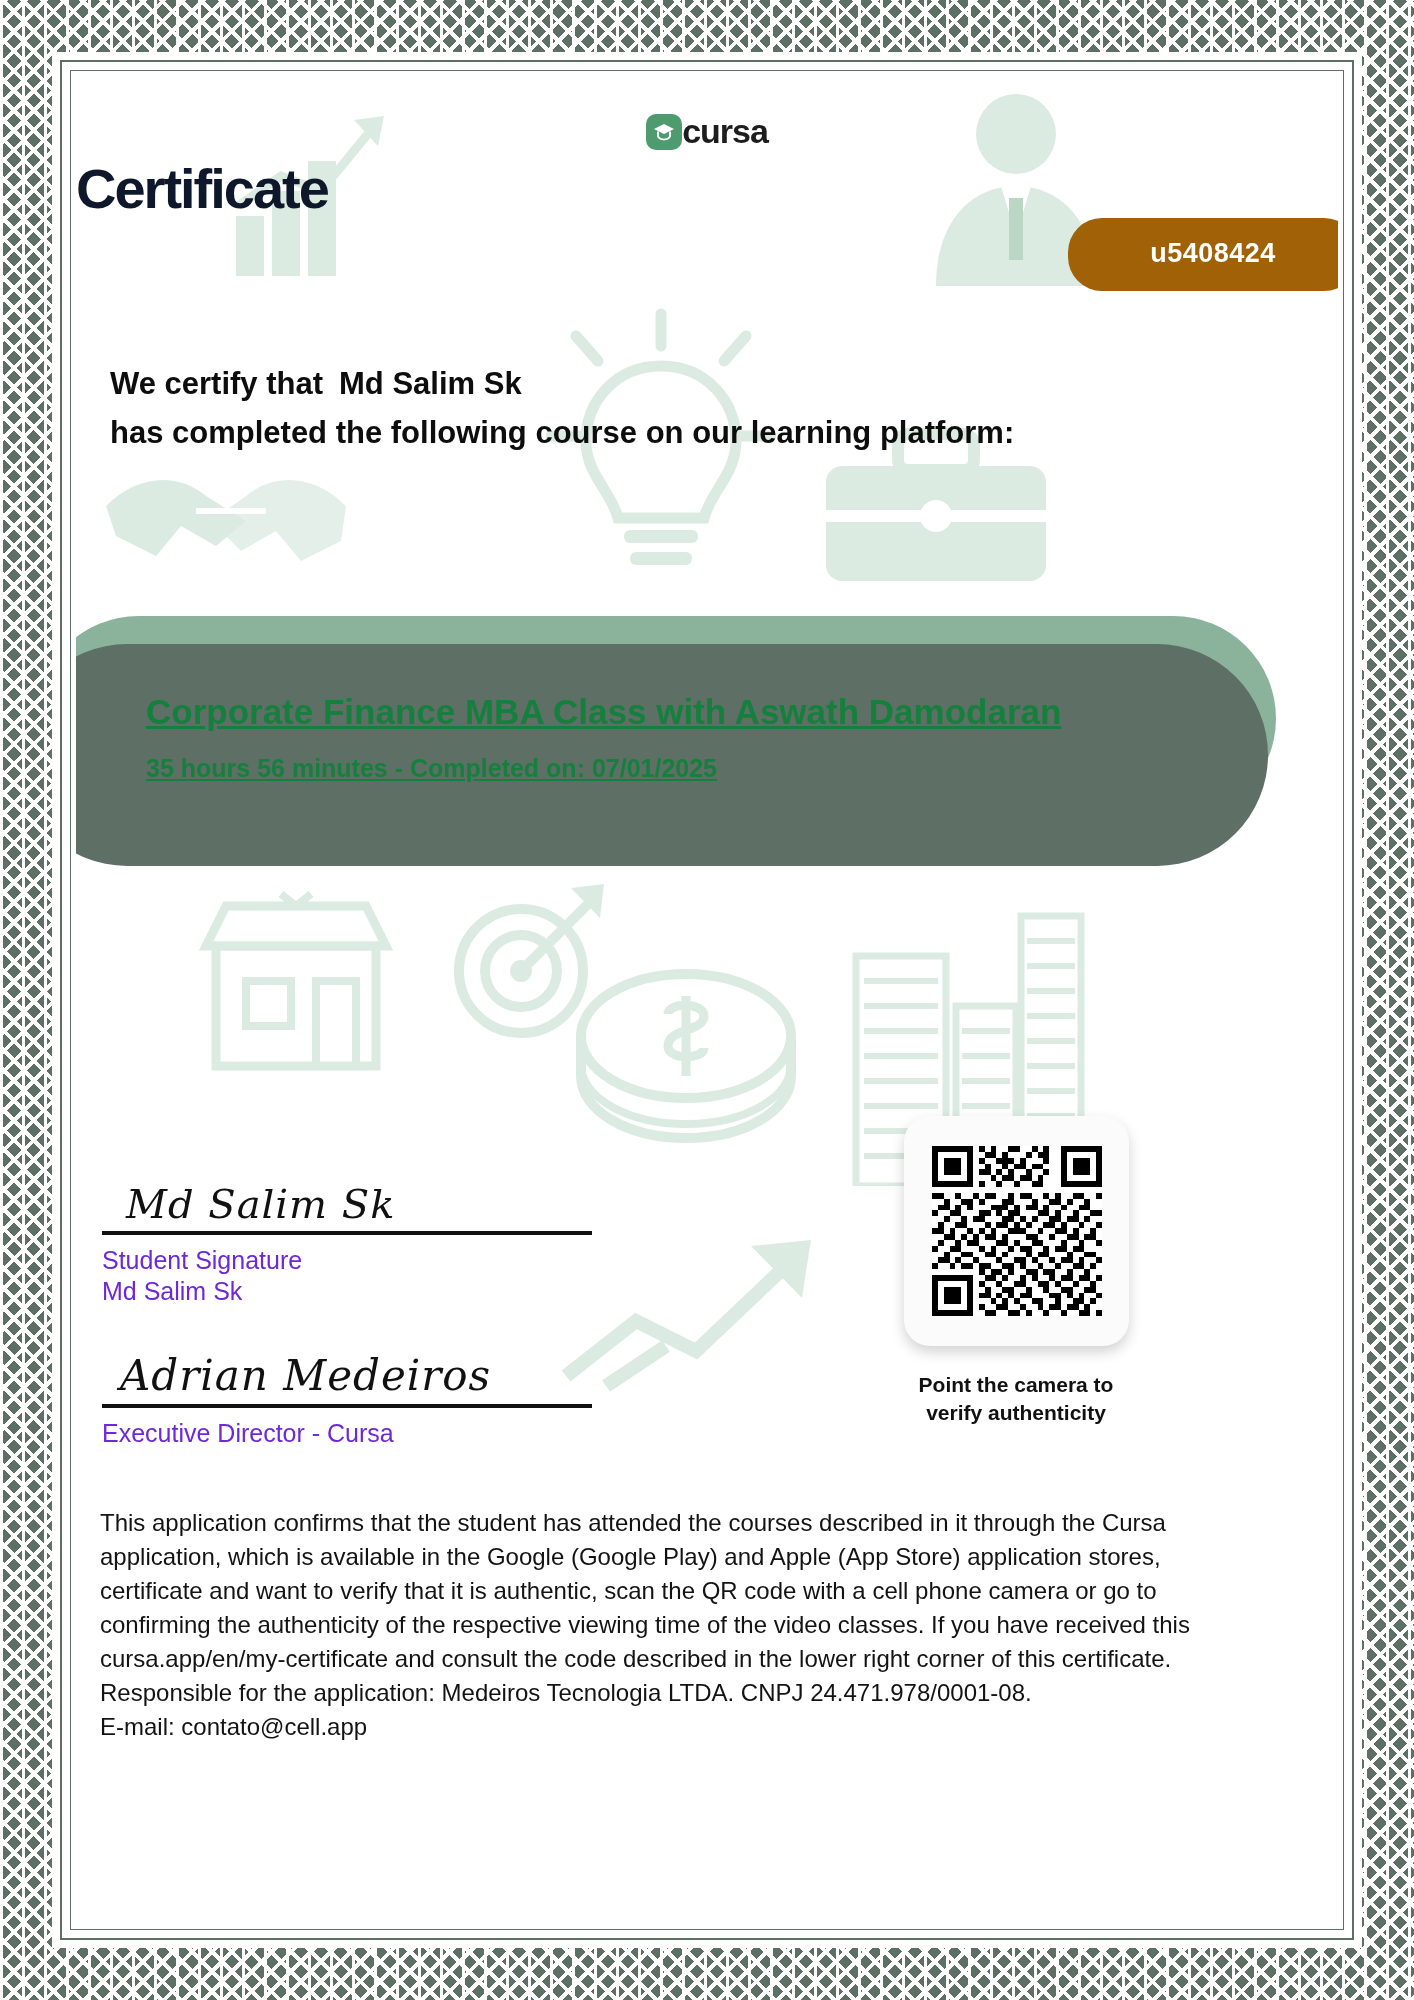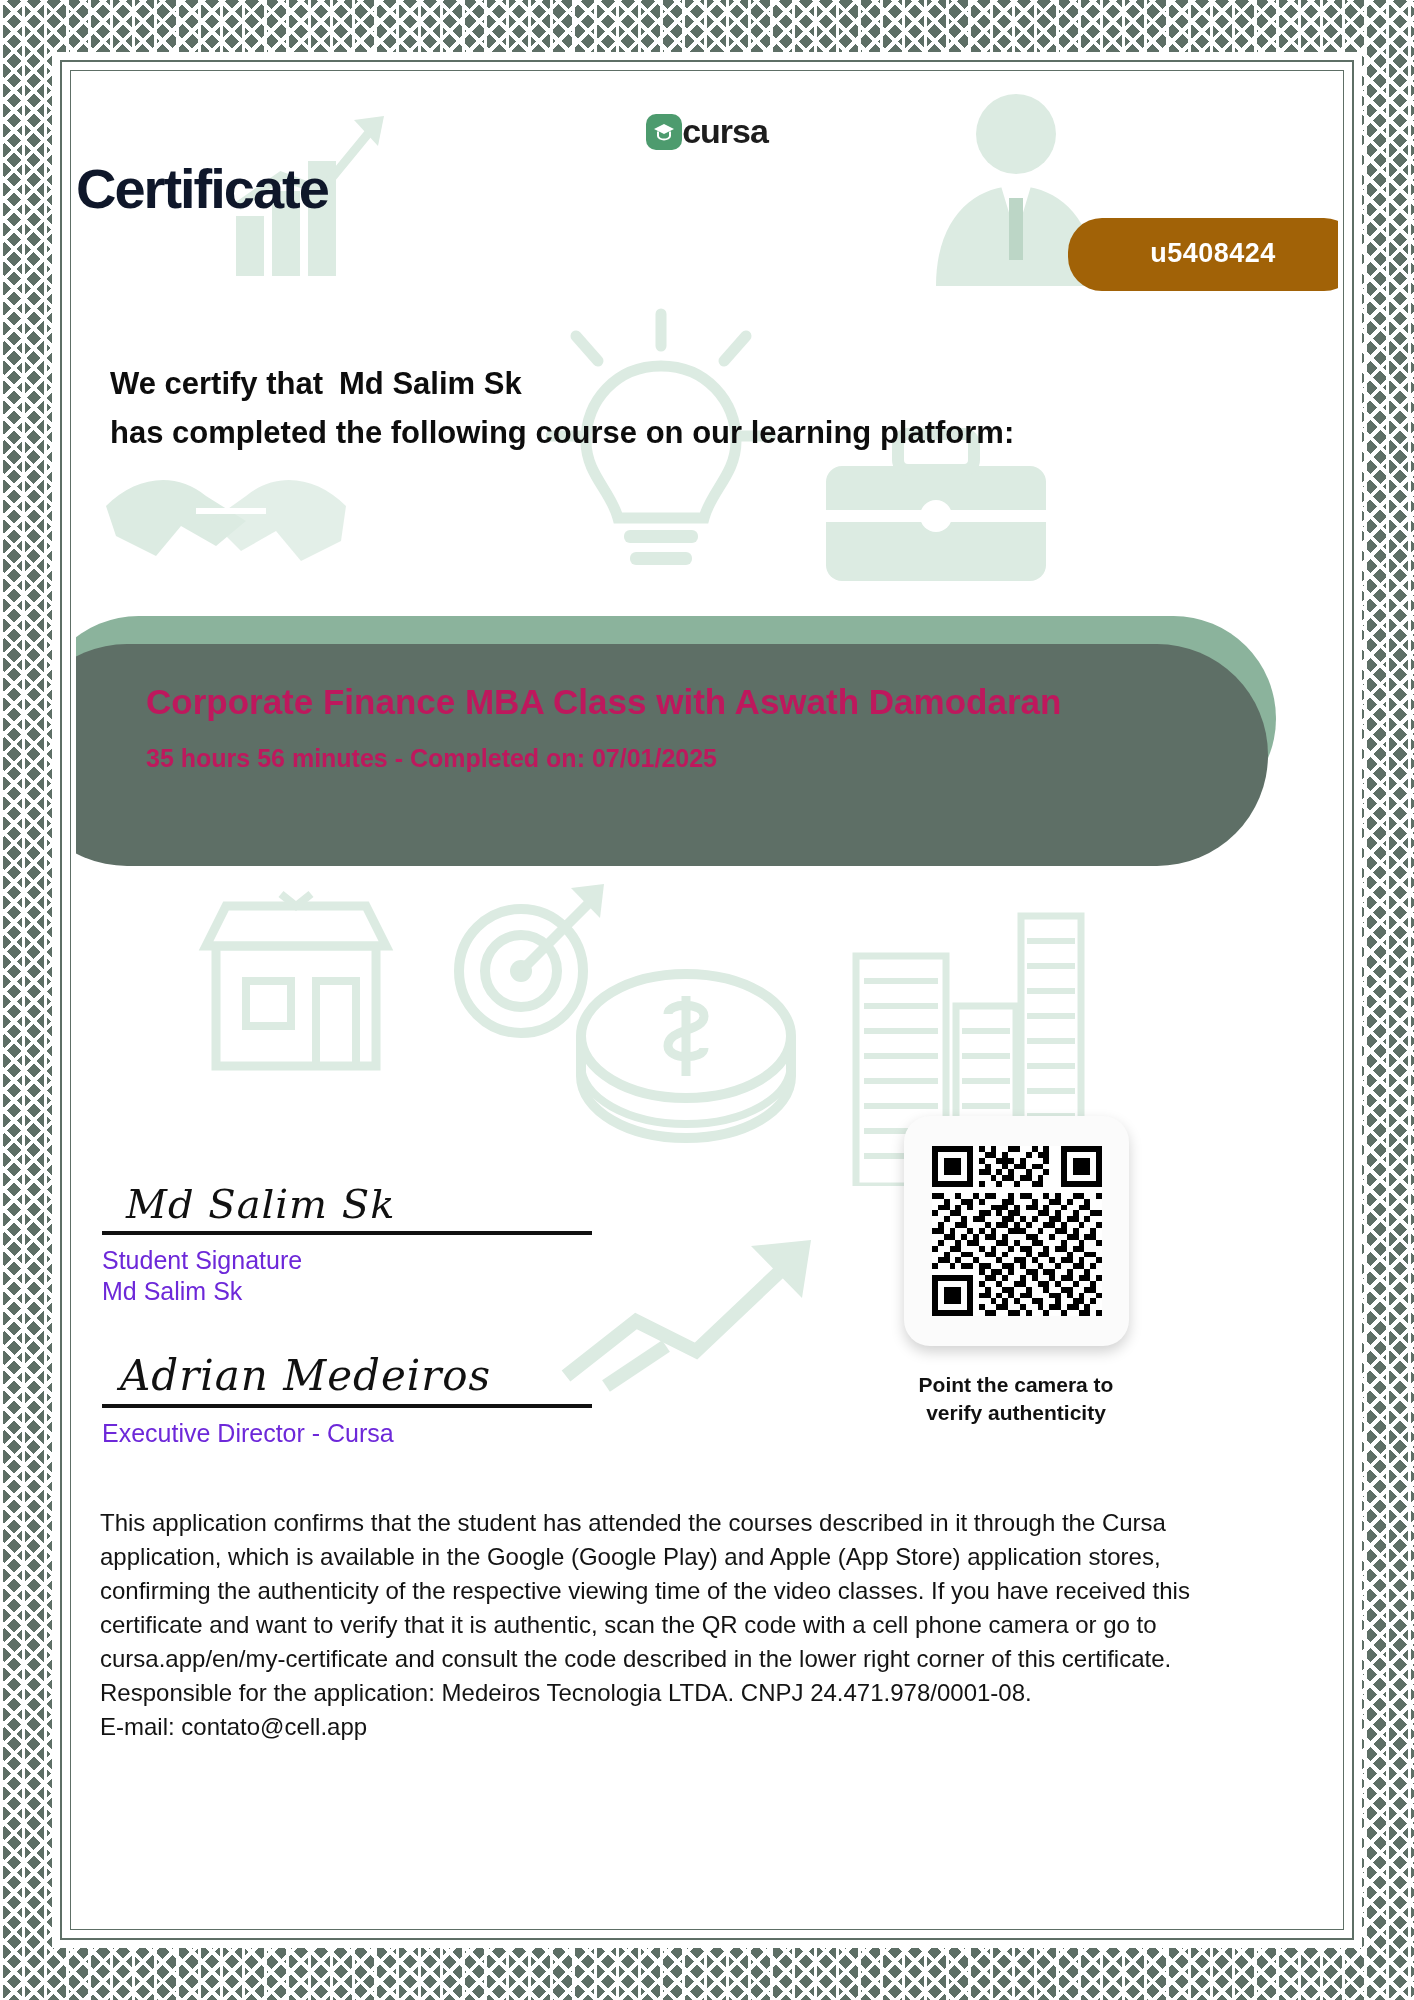--- a/index.html
+++ b/index.html
@@ -141,23 +141,24 @@
   }
   .banner-front {
     position: absolute;
     left: 0px; top: 28px;
     width: 1252px; height: 222px;
     background: #5e6f66;
     border-radius: 120px;
   }
   .banner-text {
     position: absolute;
-    left: 130px; top: 66px;
+    left: 130px; top: 76px;
     width: 1050px;
-    color: #be185d;
+    color: #15803d;
+    text-decoration: underline;
   }
   .course-name {
     font-size: 35px; font-weight: bold;
     margin-bottom: 22px;
   }
   .course-meta {
     font-size: 25px; font-weight: bold;
   }
 
   
@@ -584,21 +585,21 @@
       </svg>
     </div>
     <div class="qr-caption">
       <div>Point the camera to</div>
       <div>verify authenticity</div>
     </div>
 
     <div class="legal">
       <p>This application confirms that the student has attended the courses described in it through the Cursa</p>
       <p>application, which is available in the Google (Google Play) and Apple (App Store) application stores,</p>
+      <p>certificate and want to verify that it is authentic, scan the QR code with a cell phone camera or go to</p>
       <p>confirming the authenticity of the respective viewing time of the video classes. If you have received this</p>
-      <p>certificate and want to verify that it is authentic, scan the QR code with a cell phone camera or go to</p>
       <p>cursa.app/en/my-certificate and consult the code described in the lower right corner of this certificate.</p>
       <p>Responsible for the application: Medeiros Tecnologia LTDA. CNPJ 24.471.978/0001-08.</p>
       <p>E-mail: contato@cell.app</p>
     </div>
 
   </div>
 </div>
 
 </body></html>

